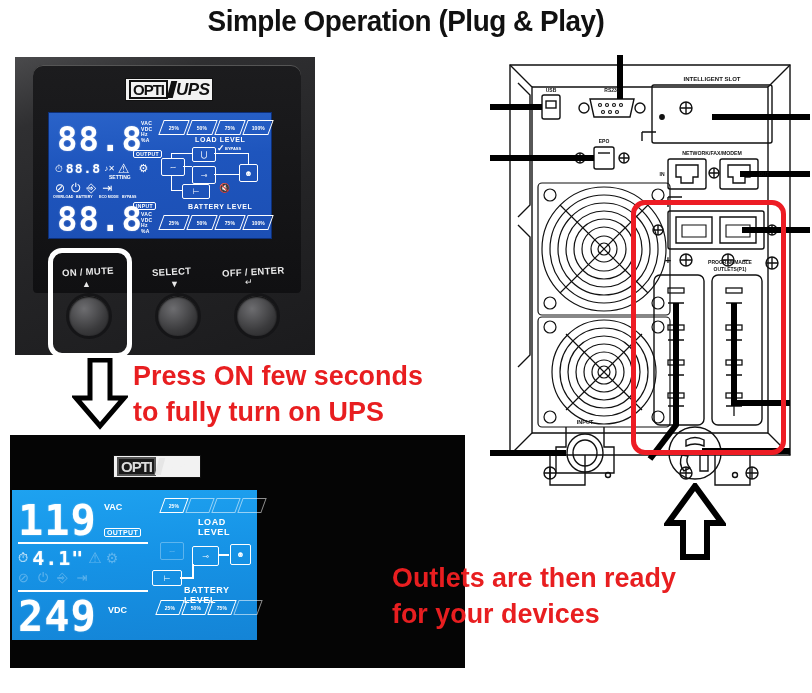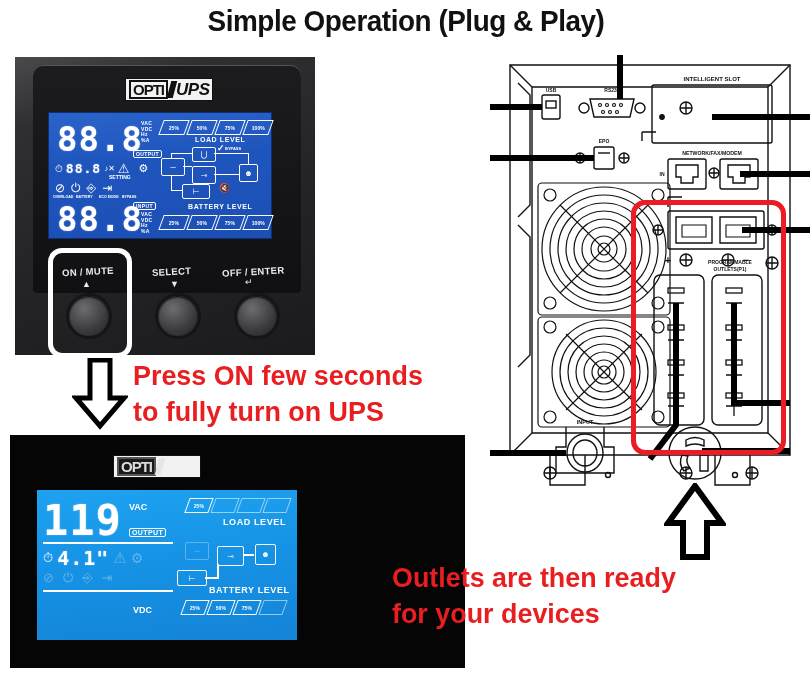--- a/index.html
+++ b/index.html
@@ -29,22 +29,22 @@
         transform:skewX(-15deg);margin:0 1px;}
   .logo .ups{display:inline-block;color:#111;font-weight:bold;font-style:italic;
         font-size:17px;line-height:17px;letter-spacing:-0.5px;}
   #logo-top{left:125px;top:78px;}
 
   
   .lcd{position:absolute;color:#fff;}
   #lcd-top{left:48px;top:112px;width:222px;height:125px;
         background:linear-gradient(175deg,#2a63c9 0%,#1e55bd 40%,#1c4fb4 100%);
         border:1px solid #0d2f77;text-decoration:underline;}
-  #lcd-bot{left:37px;top:490px;width:245px;height:150px;
-        background:linear-gradient(175deg,#1ea2f0 0%,#1693e6 45%,#1484d6 100%);padding-left:15px;}
+  #lcd-bot{left:12px;top:490px;width:245px;height:150px;
+        background:linear-gradient(175deg,#1ea2f0 0%,#1693e6 45%,#1484d6 100%);}
 
   .seg{font-family:"DejaVu Sans Mono",monospace;font-weight:bold;letter-spacing:1px;
        color:#fff;text-shadow:0 0 2px rgba(255,255,255,.35);}
   .units{font-size:5px;line-height:5.6px;font-weight:bold;letter-spacing:.3px;}
   .tag{font-size:5px;font-weight:bold;border:1px solid #fff;border-radius:2px;
        padding:0 2px;display:inline-block;letter-spacing:.4px;}
   .lvl-label{font-size:7px;font-weight:bold;letter-spacing:.6px;}
   .bars{display:flex;gap:2px;}
   .bar{width:24px;height:13px;border:1px solid #fff;transform:skewX(-20deg);
        display:flex;align-items:center;justify-content:center;font-size:5px;font-weight:bold;}
@@ -237,20 +237,21 @@
     <span class="dim" style="font-size:14px;">⚙</span>
   </div>
   <div class="dim" style="position:absolute;left:6px;top:80px;display:flex;gap:9px;font-size:13px;">
     <span>⊘</span>
     <span>⏻</span>
     <span>⎆</span>
     <span>⇥</span>
   </div>
   <div style="position:absolute;left:6px;top:100px;width:130px;height:2px;background:#fff;"></div>
 
+  <span class="seg" style="position:absolute;left:6px;top:102px;font-size:42px;">249</span>
   <span style="position:absolute;left:96px;top:115px;font-size:9px;font-weight:bold;">VDC</span>
 
   <div class="bars" style="position:absolute;left:150px;top:8px;">
     <div class="bar" style="width:22px;">
         <span>25%</span>
       </div>
     <div class="bar" style="width:22px;border-color:rgba(255,255,255,.55);">
         <span></span>
       </div>
     <div class="bar" style="width:22px;border-color:rgba(255,255,255,.55);">

